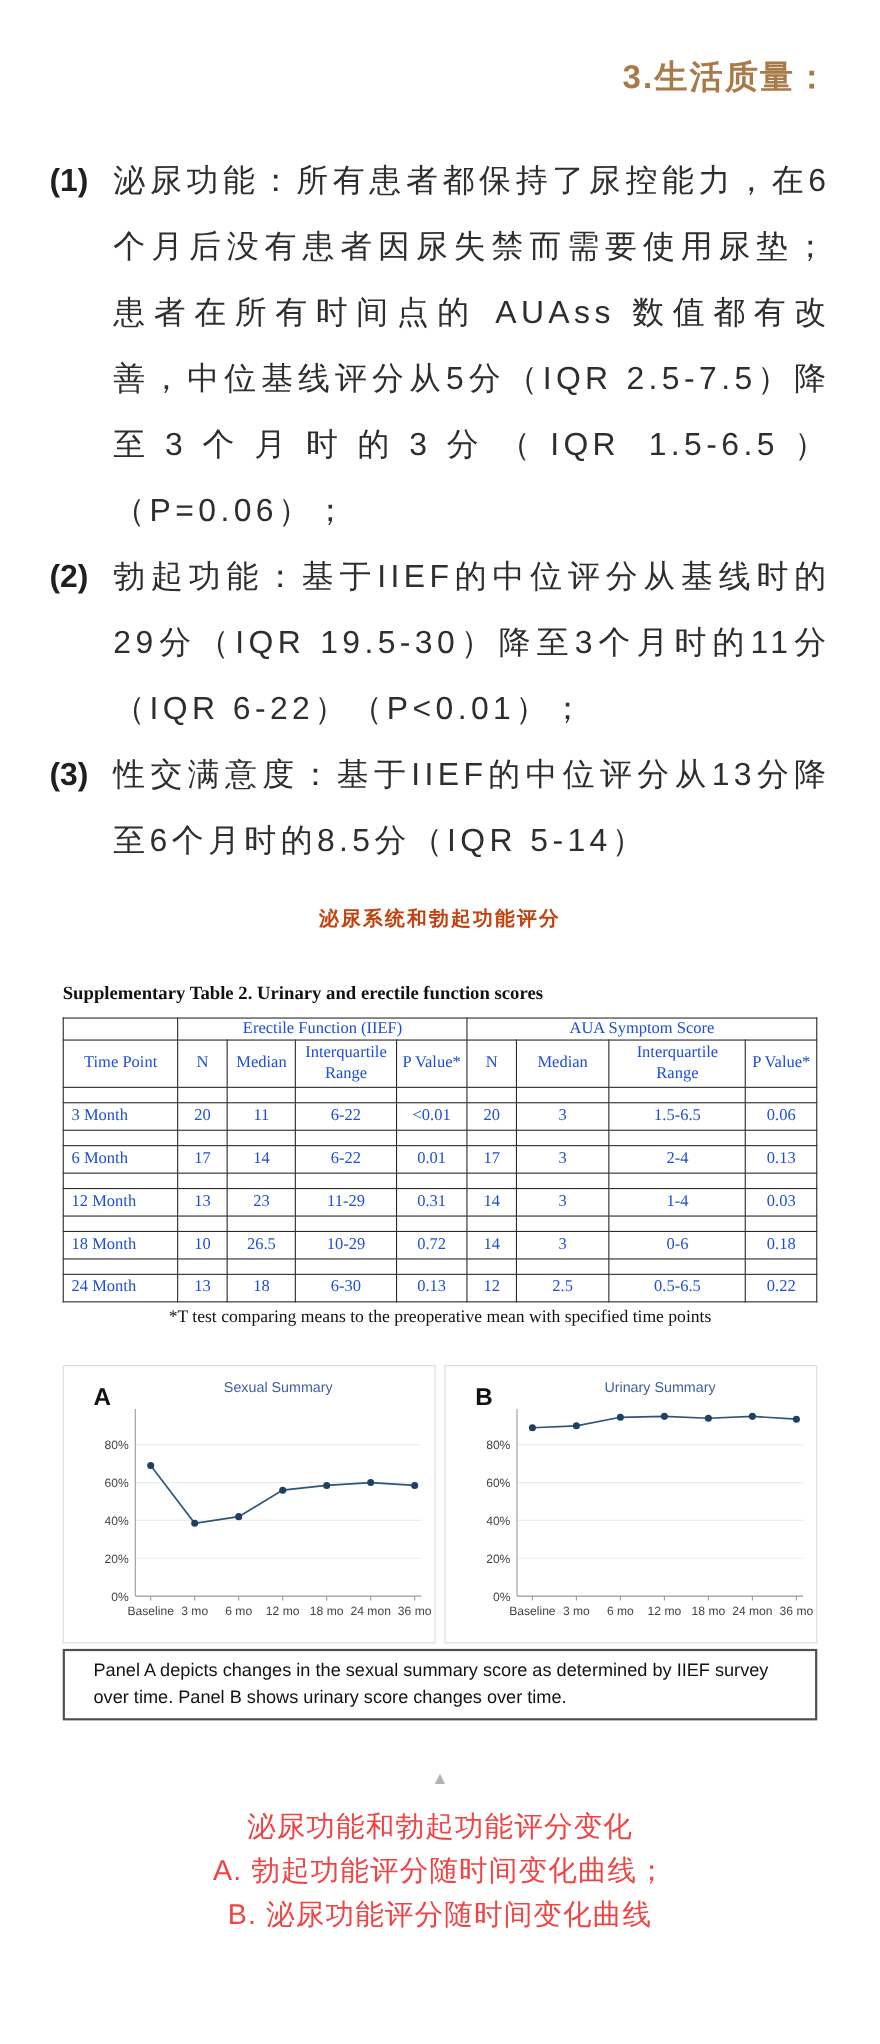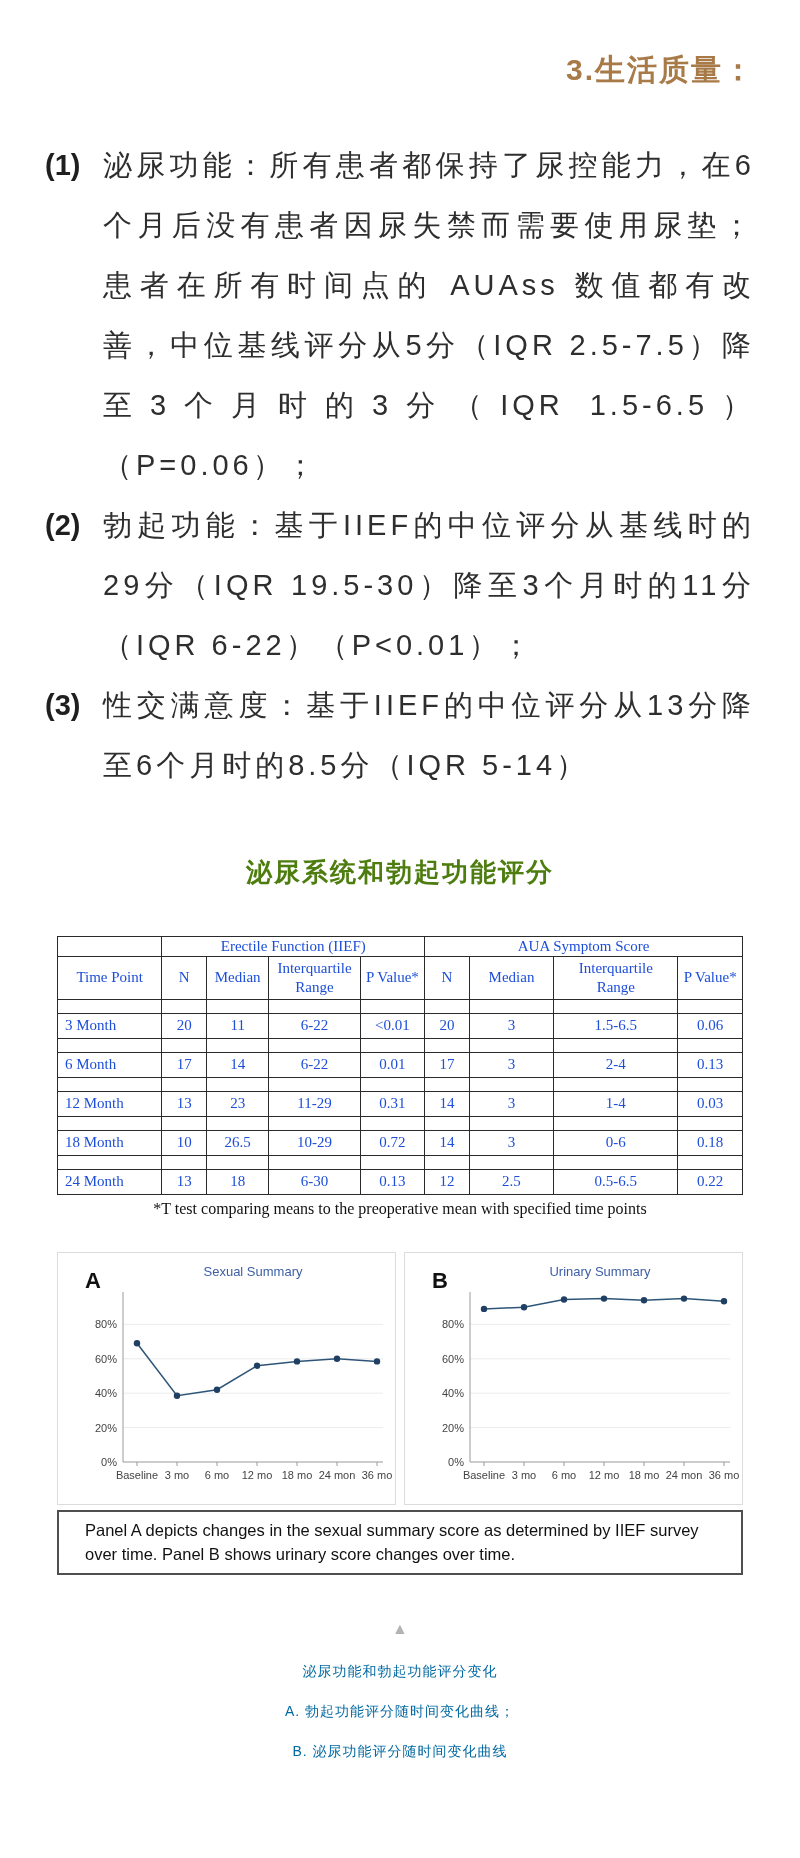--- a/index.html
+++ b/index.html
@@ -6,40 +6,40 @@
   body{width:800px;font-family:"Liberation Sans",sans-serif;color:#2e2e2e;}
   .page{box-sizing:border-box;width:800px;min-height:1858px;padding:50px 45px 24px;}
 
   .h1{font-size:30px;font-weight:700;letter-spacing:2px;color:#a87a48;margin:0 0 44px 2px;text-align:right;}
 
   .paras{margin:0;}
   .para{display:flex;font-size:29px;line-height:60px;color:#2e2e2e;}
   .para .num{flex:0 0 58px;font-weight:700;color:#1f1f1f;letter-spacing:0;}
   .para .txt{flex:1;text-align:justify;letter-spacing:4px;}
 
-  .fig-heading{margin-top:60px;text-align:center;font-size:26px;font-weight:700;letter-spacing:2px;color:#4d7c0f;}
+  .fig-heading{margin-top:28px;text-align:center;font-size:18px;font-weight:700;letter-spacing:2px;color:#c2410c;}
 
   .figure-block{margin-top:46px;padding:0 12px;}
   .tbl-title{font-family:"Liberation Serif",serif;font-weight:700;font-size:17px;color:#111;margin:0 0 12px 0;}
   table.scores{width:100%;border-collapse:collapse;font-family:"Liberation Serif",serif;font-size:15px;color:#1d4ed8;}
   table.scores th,table.scores td{border:1px solid #2a2a2a;text-align:center;padding:1px 3px;font-weight:400;vertical-align:middle;}
   tr.header-row th{line-height:1.25;padding:2px 4px;}
   tr.data-row td{height:22px;}
   tr.data-row td:first-child{text-align:left;padding-left:7px;}
   tr.spacer-row td{height:13px;padding:0;}
   .footnote{font-family:"Liberation Serif",serif;font-size:16px;color:#111;margin-top:5px;text-align:center;}
 
   .charts{display:flex;gap:8px;margin-top:34px;}
   .panel{flex:1;border:1px solid #dcdcdc;background:#fff;padding:3px 0 2px;}
   .panel svg{display:block;margin:0 auto;}
 
   .caption-box{margin-top:5px;border:2px solid #4f4f4f;padding:6px 26px;font-size:16.5px;line-height:1.5;color:#111;}
 
   .triangle{margin-top:44px;text-align:center;color:#b3b3b3;font-size:16px;line-height:20px;}
-  .cn-caption{margin-top:12px;text-align:center;font-size:14px;line-height:40px;color:#0369a1;letter-spacing:1px;}
+  .cn-caption{margin-top:12px;text-align:center;font-size:26px;line-height:40px;color:#ef4444;letter-spacing:1px;}
 </style>
 </head>
 <body>
 
 <div class="page">
 
   <div class="h1">3.生活质量：</div>
 
   <div class="paras">
     <div class="para">
@@ -53,20 +53,21 @@
     <div class="para">
       <span class="num">(3)</span>
       <span class="txt">性交满意度：基于IIEF的中位评分从13分降至6个月时的8.5分（IQR 5-14）</span>
     </div>
   </div>
 
   <div class="fig-heading">泌尿系统和勃起功能评分</div>
 
   <div class="figure-block">
 
+    <div class="tbl-title">Supplementary Table 2. Urinary and erectile function scores</div>
 
     <table class="scores">
       <colgroup>
         <col style="width:15.2%">
           <col style="width:6.5%">
           <col style="width:9.1%">
         <col style="width:13.3%">
           <col style="width:9.4%">
           <col style="width:6.5%">
         <col style="width:12.3%">

